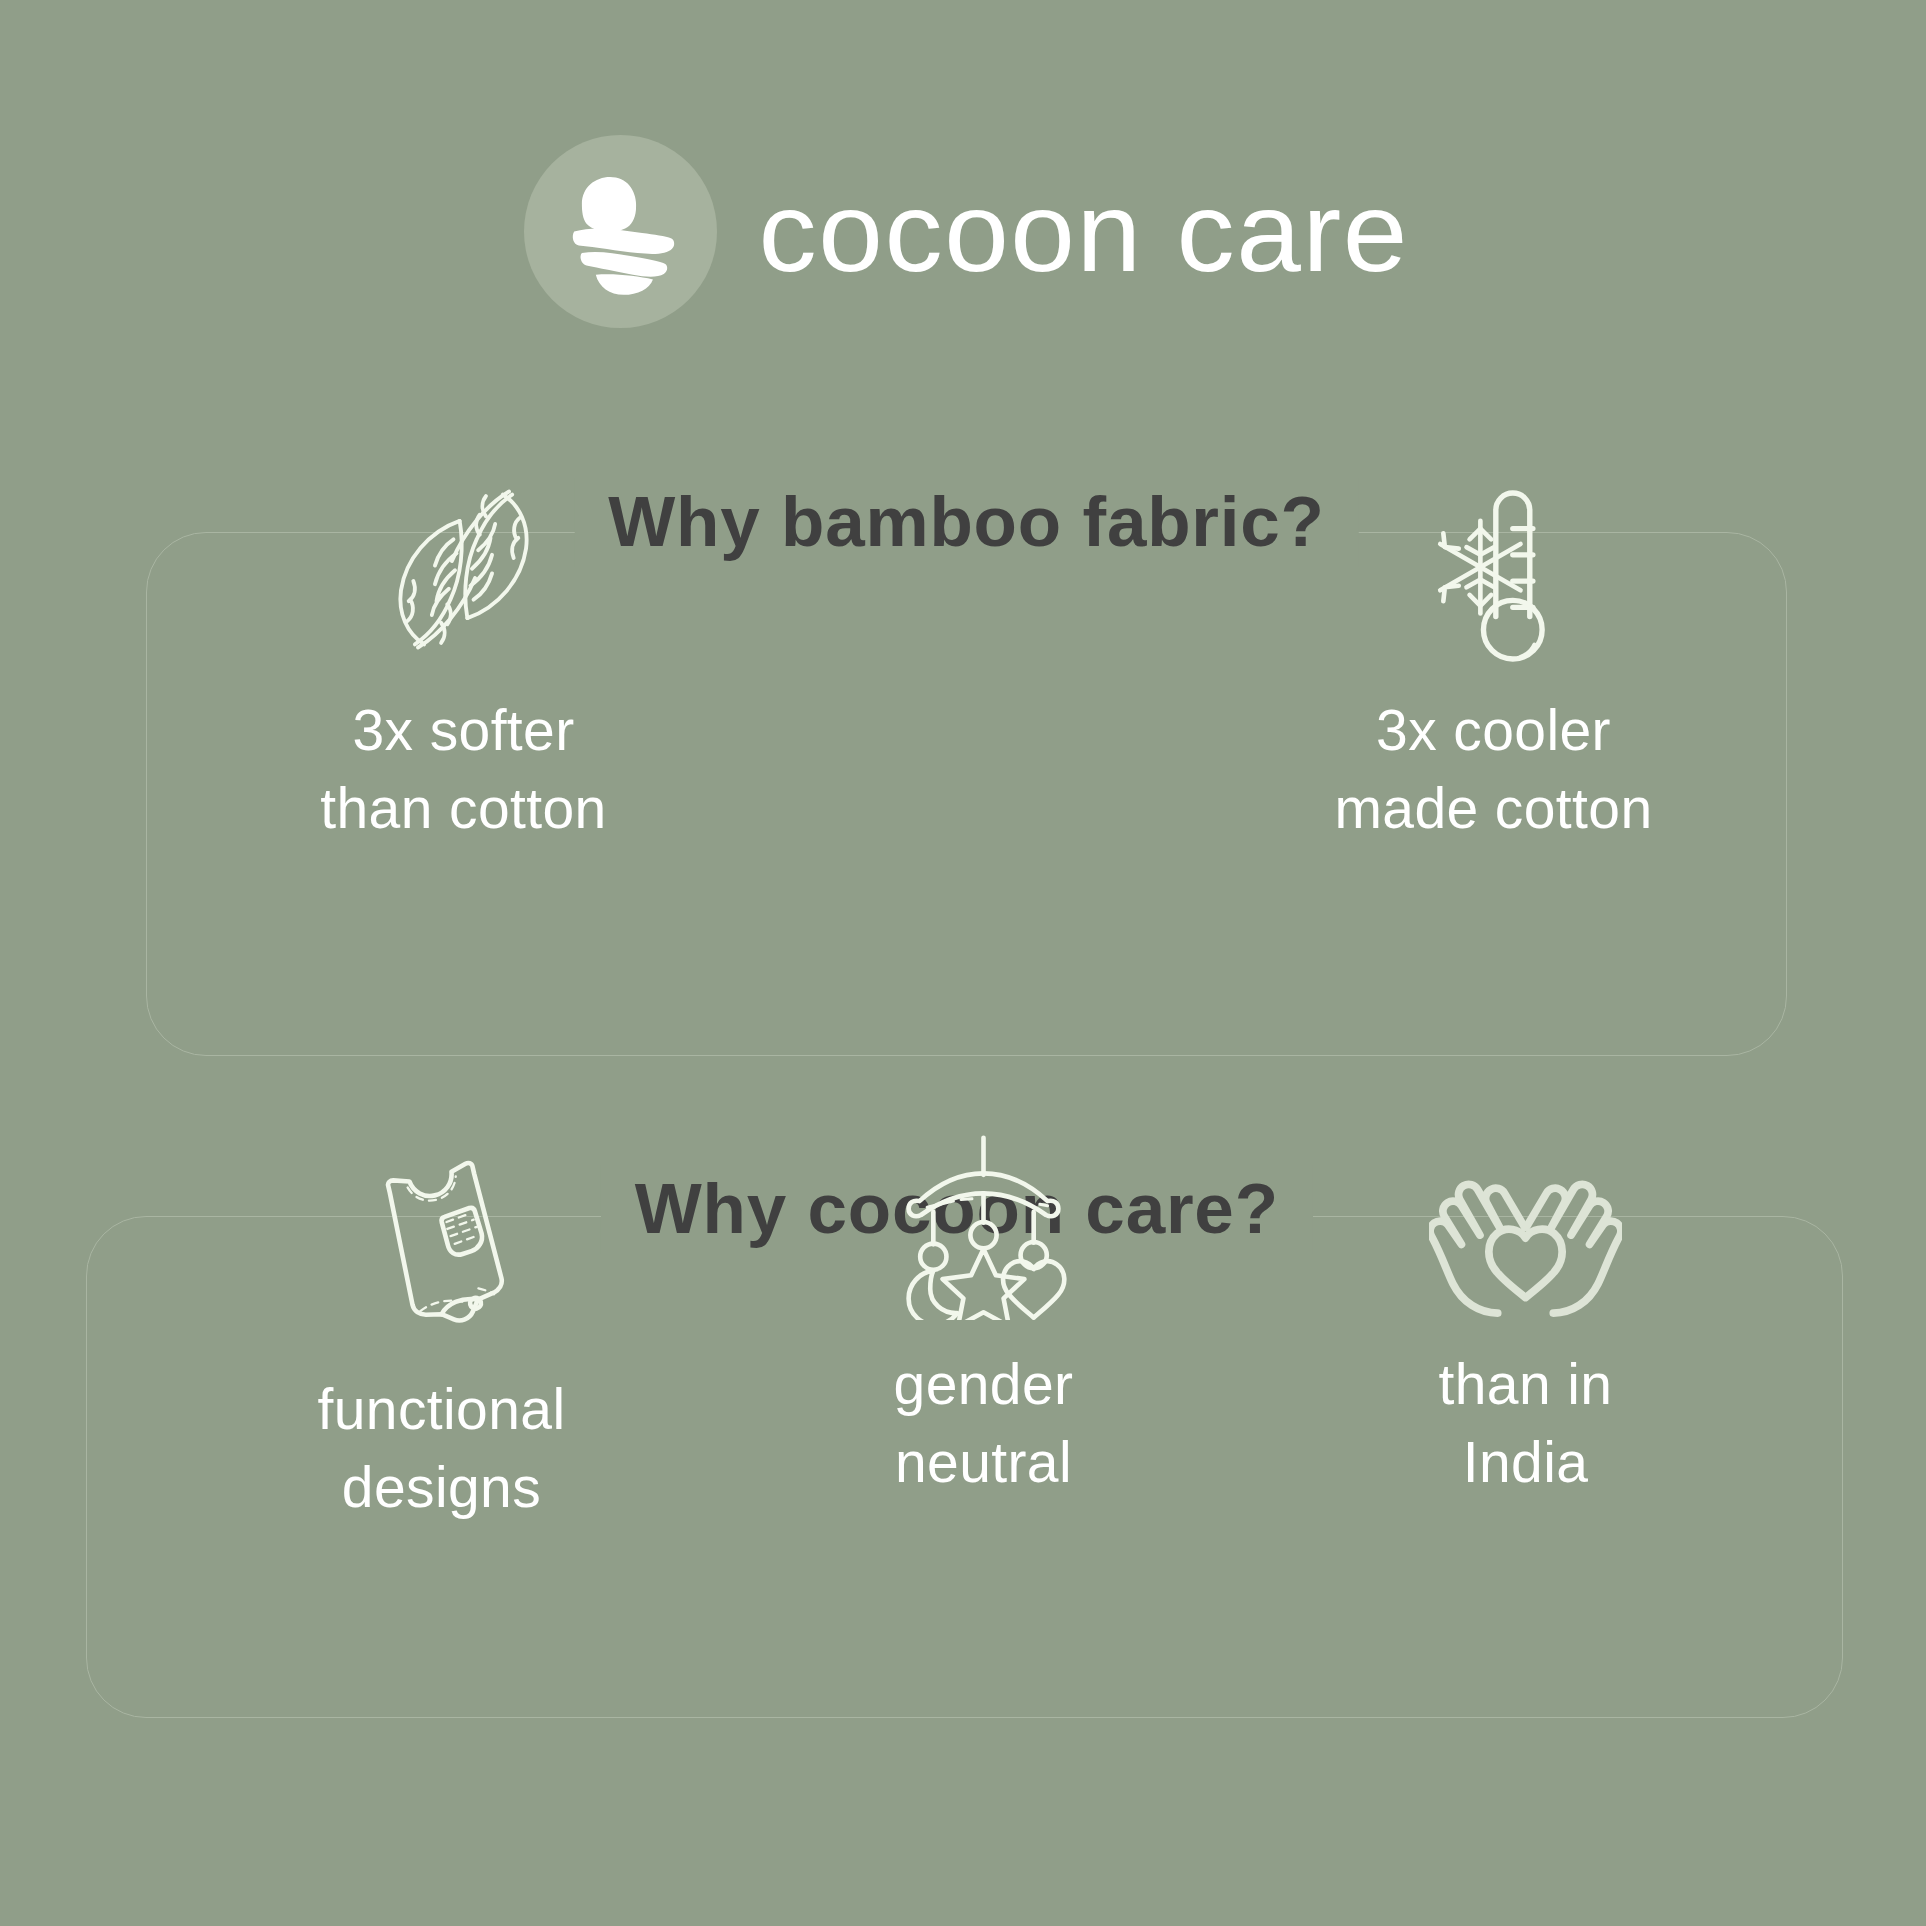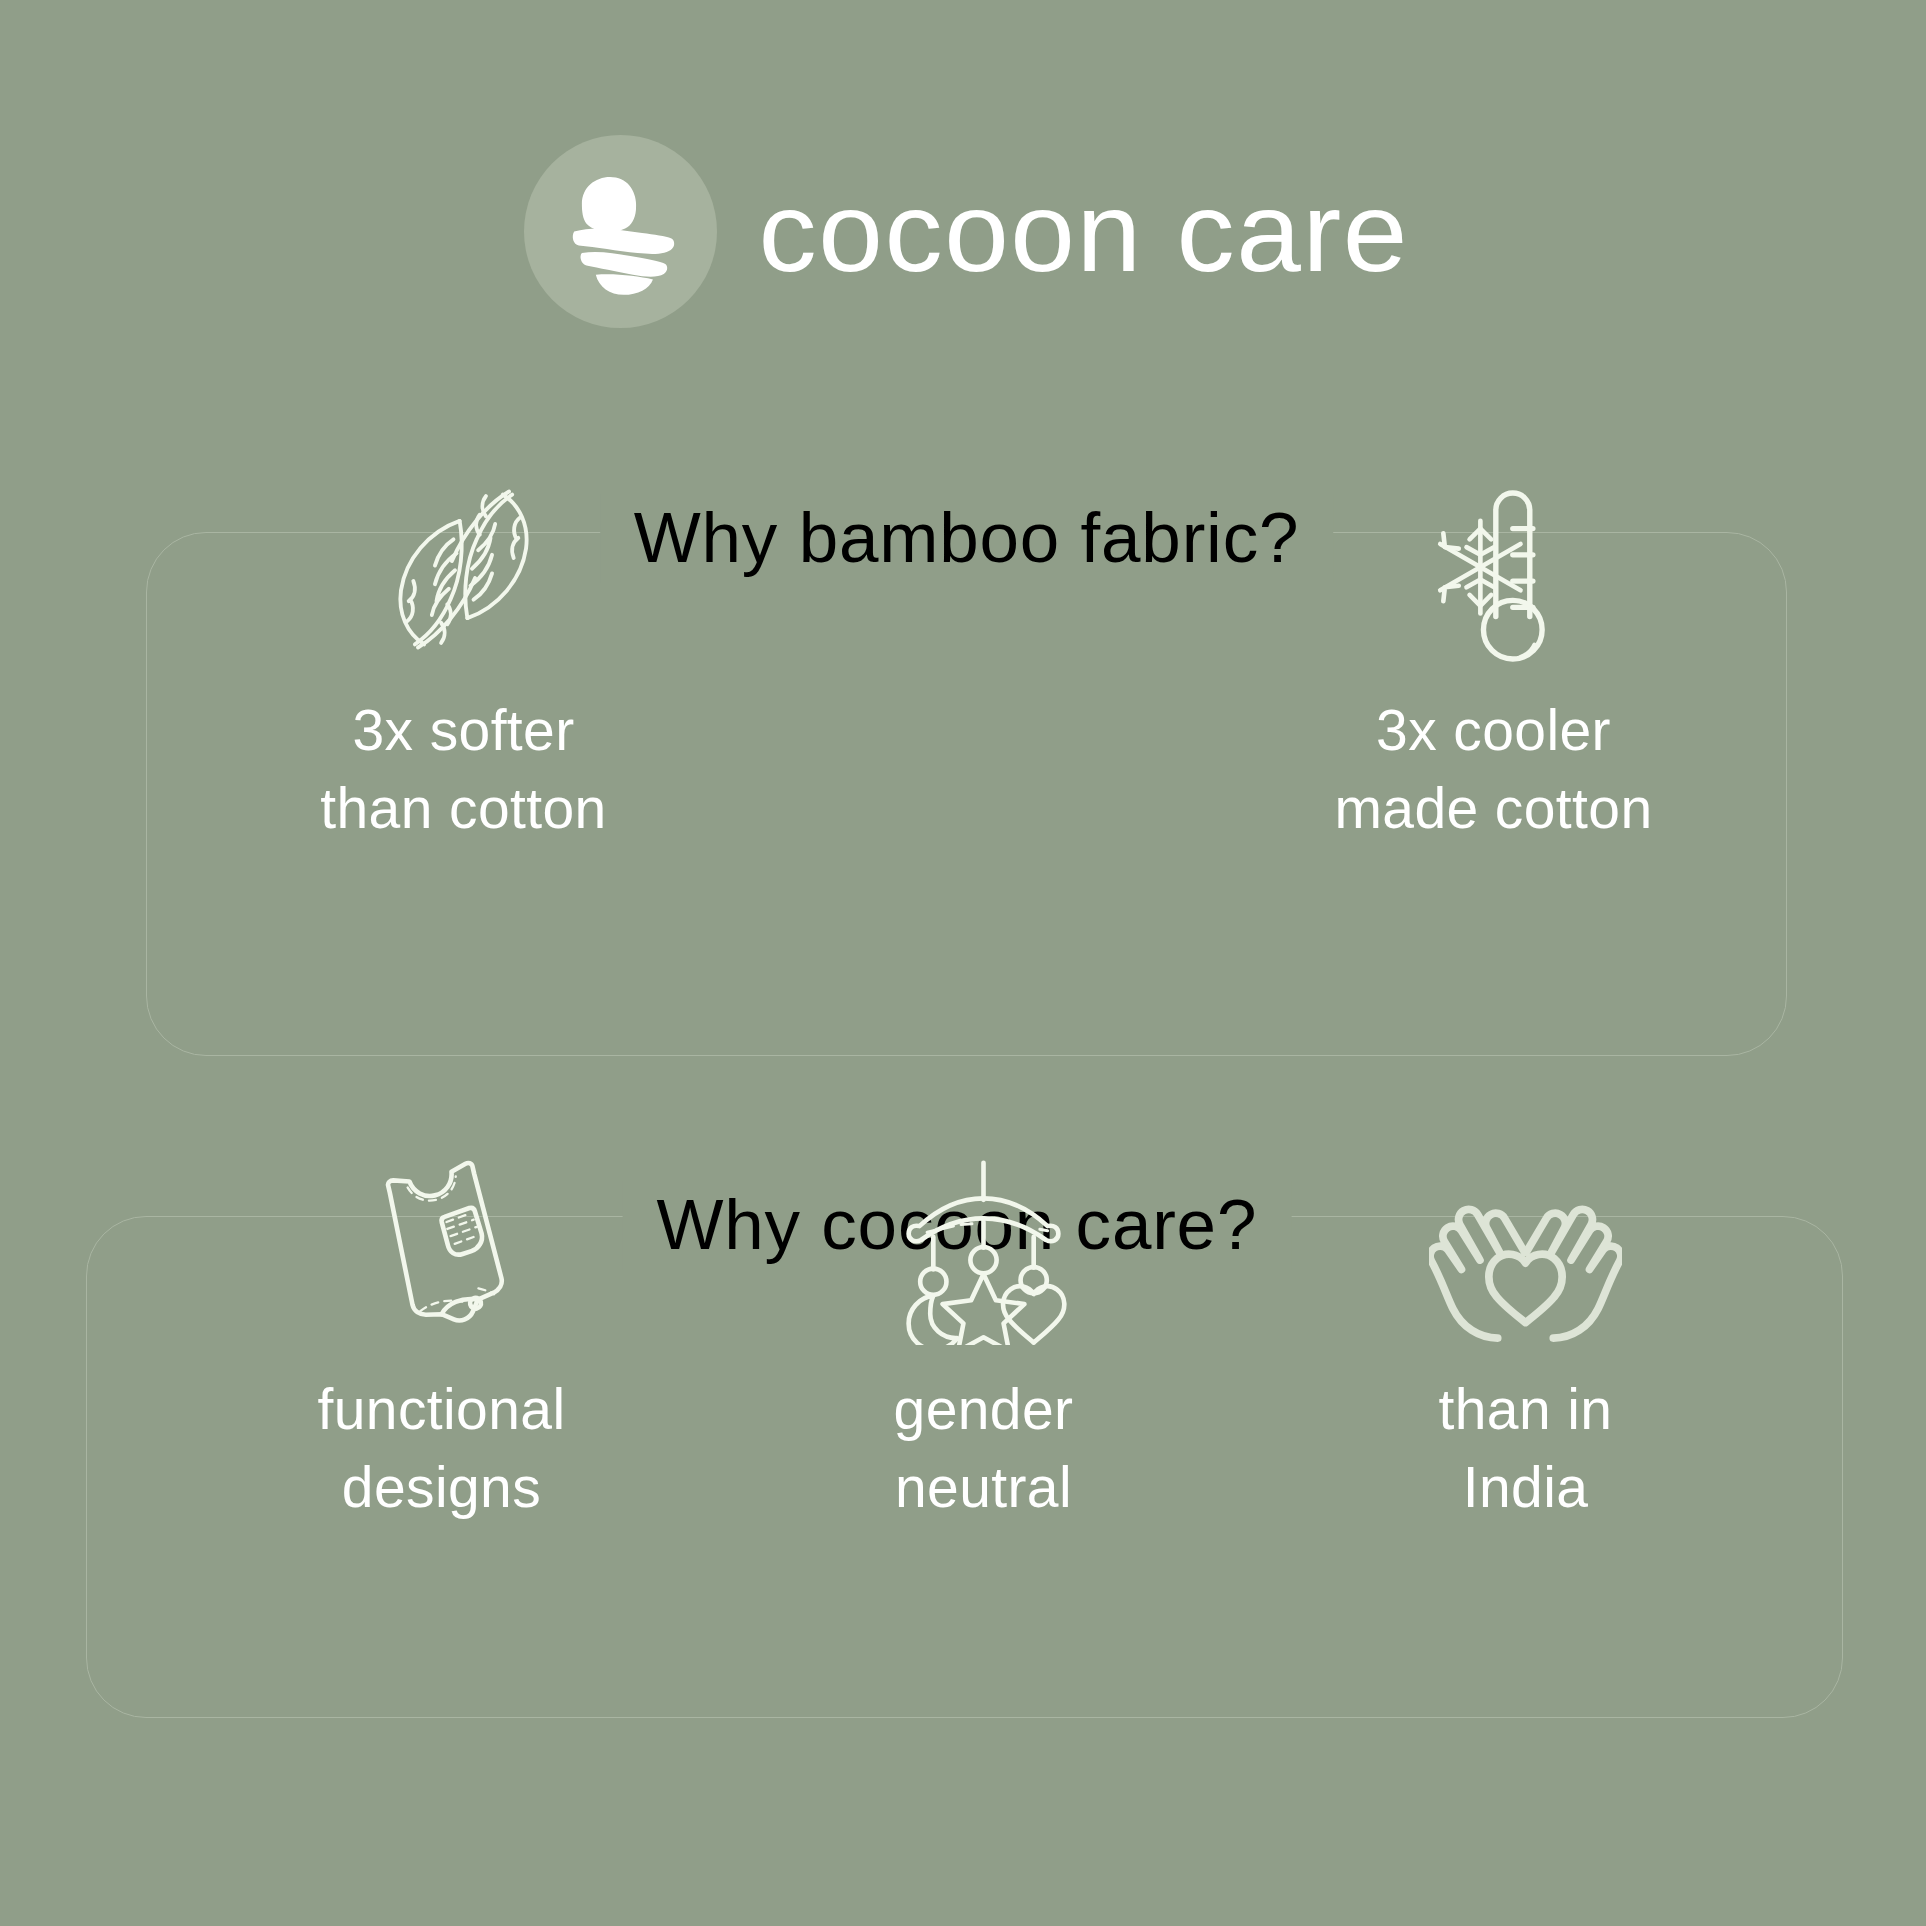--- a/index.html
+++ b/index.html
@@ -48,41 +48,40 @@
   .section-1{ left:146px; top:532px; width:1641px; height:524px; }
   .section-2{ left:86px; top:1216px; width:1757px; height:502px; }
 
   .section-title{
     position:absolute;
     top:-51px;
     left:50%;
     transform:translateX(-50%);
     background:#909E89;
     padding:0 34px;
-    color:#000000;
+    color:#404040;
     font-size:71px;
-    font-weight:400;
+    font-weight:700;
     letter-spacing:0.8px;
     line-height:1.25;
     white-space:nowrap;
-    margin-top:16px;
   }
   .section-1 .section-title{ top:-55px; }
   .section-2 .section-title{ top:-52px; left:calc(50% - 7.7px); }
 
   
   .features{
     position:absolute;
     left:0;right:0;
     display:flex;
     align-items:flex-start;
     justify-content:space-between;
   }
   .features-1{ top:-92px; padding:0 92px 0 116px; }
-  .features-2{ top:-85px; padding:0 116px 0 154px;align-items:flex-end; }
+  .features-2{ top:-85px; padding:0 116px 0 154px; }
 
   .feature{
     display:flex;
     flex-direction:column;
     align-items:center;
     width:401px;
   }
   .feature-icon{
     height:193px;
     display:flex;

